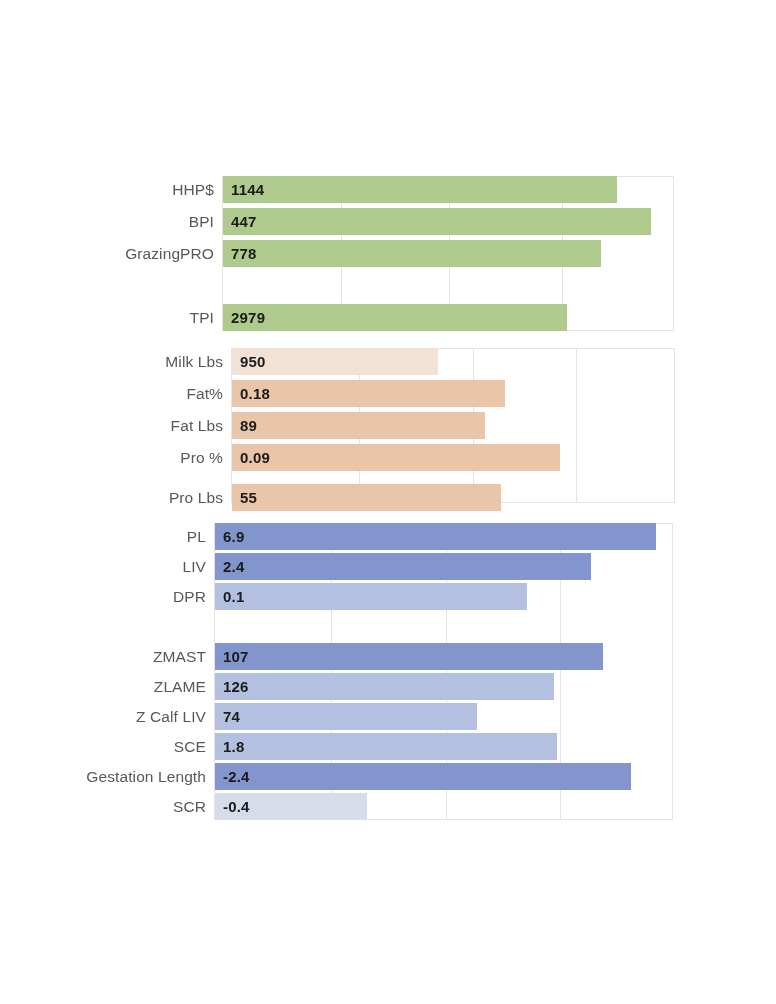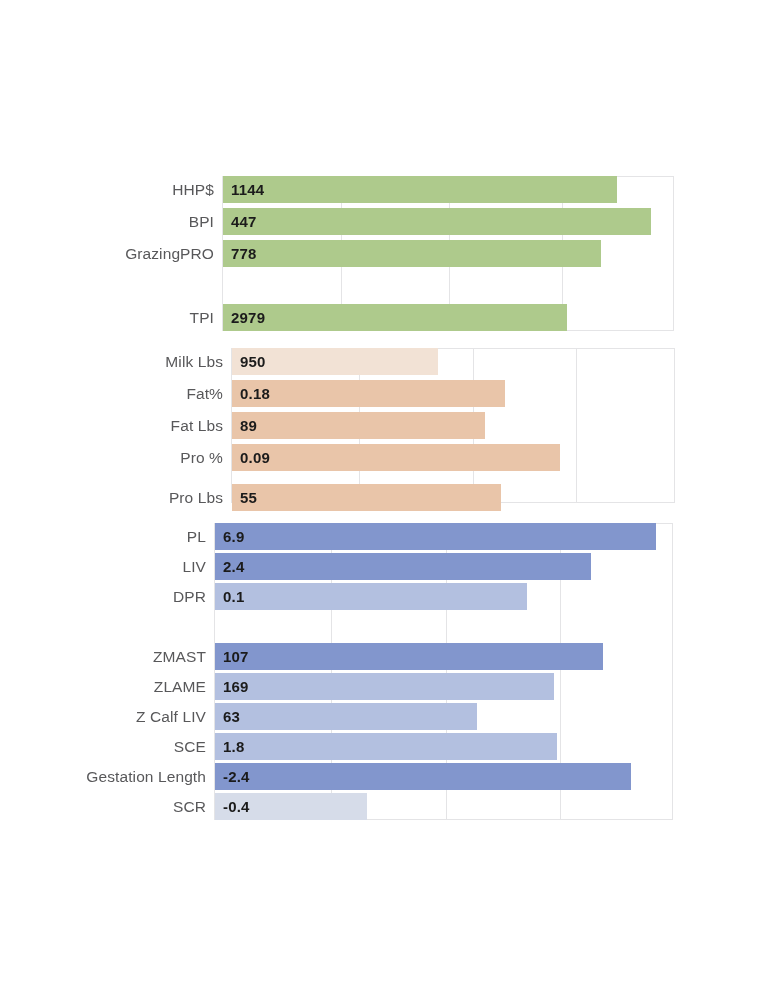--- a/index.html
+++ b/index.html
@@ -171,26 +171,26 @@
         <div class="bar-value" style="left: 223px;">0.1</div>
       </div>
       <div class="bar-row" style="top: 120px; height: 27px;">
         <div class="row-label" style="left: 0px; width: 206px;">ZMAST</div>
         <div class="bar" style="left: 215px; width: 387.773px; background: rgb(130, 150, 205);"></div>
         <div class="bar-value" style="left: 223px;">107</div>
       </div>
       <div class="bar-row" style="top: 150px; height: 27px;">
         <div class="row-label" style="left: 0px; width: 206px;">ZLAME</div>
         <div class="bar" style="left: 215px; width: 338.66px; background: rgb(179, 192, 224);"></div>
-        <div class="bar-value" style="left: 223px;">169</div>
+        <div class="bar-value" style="left: 223px;">126</div>
       </div>
       <div class="bar-row" style="top: 180px; height: 27px;">
         <div class="row-label" style="left: 0px; width: 206px;">Z Calf LIV</div>
         <div class="bar" style="left: 215px; width: 261.548px; background: rgb(179, 192, 224);"></div>
-        <div class="bar-value" style="left: 223px;">63</div>
+        <div class="bar-value" style="left: 223px;">74</div>
       </div>
       <div class="bar-row" style="top: 210px; height: 27px;">
         <div class="row-label" style="left: 0px; width: 206px;">SCE</div>
         <div class="bar" style="left: 215px; width: 342.332px; background: rgb(179, 192, 224);"></div>
         <div class="bar-value" style="left: 223px;">1.8</div>
       </div>
       <div class="bar-row" style="top: 240px; height: 27px;">
         <div class="row-label" style="left: 0px; width: 206px;">Gestation Length</div>
         <div class="bar" style="left: 215px; width: 415.772px; background: rgb(130, 150, 205);"></div>
         <div class="bar-value" style="left: 223px;">-2.4</div>

